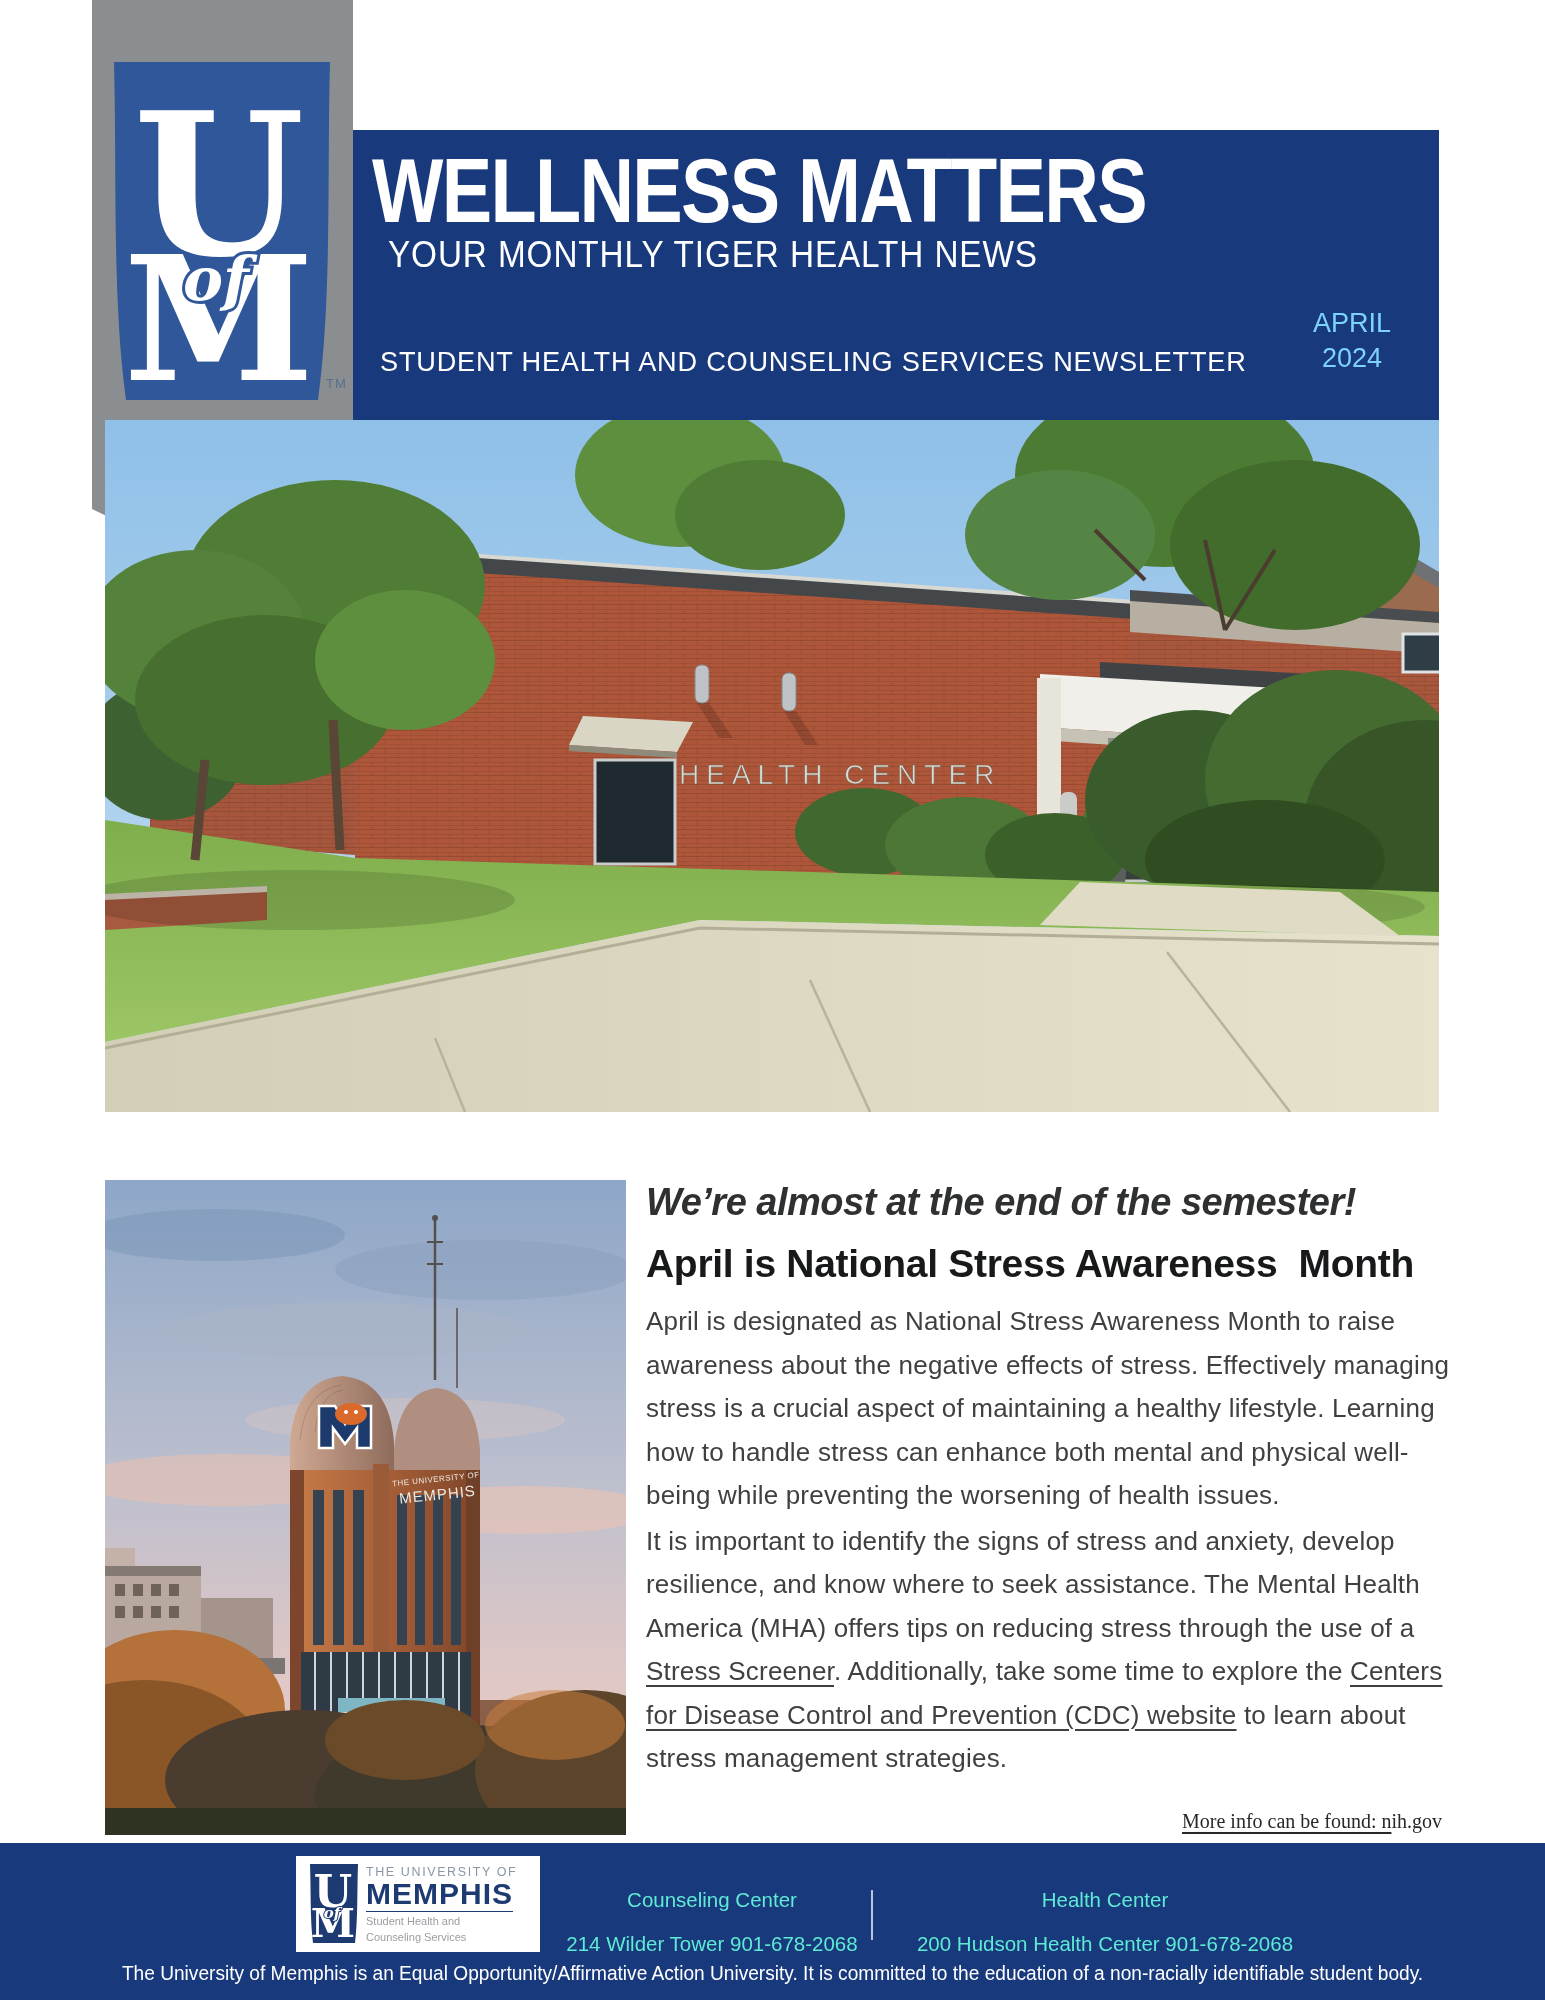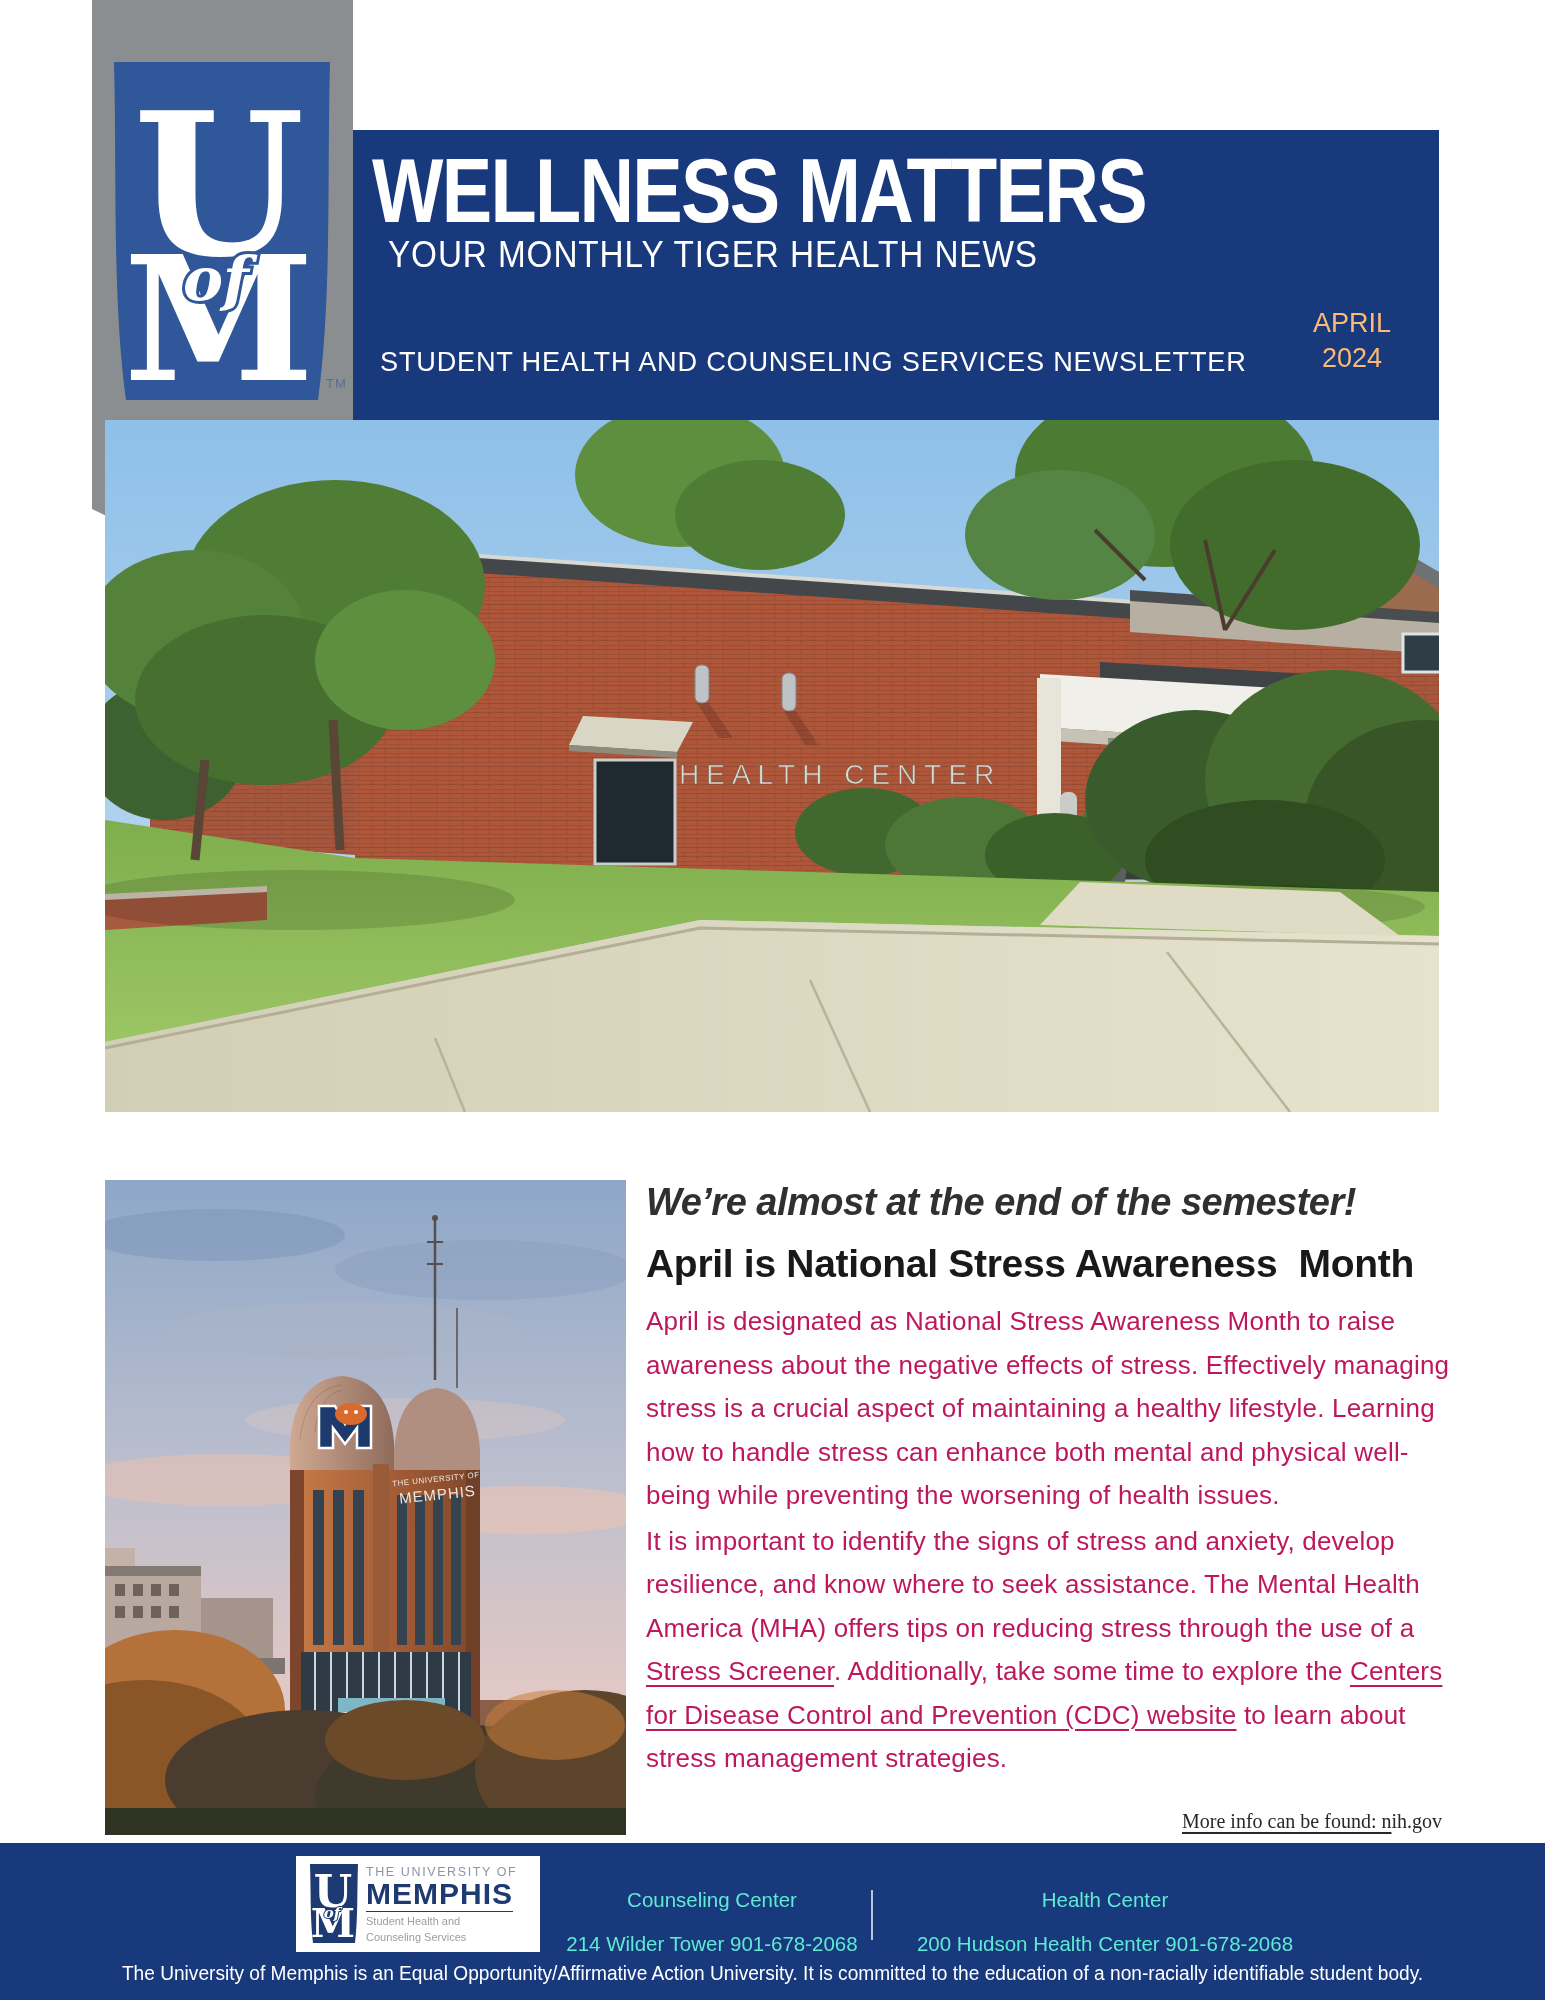--- a/index.html
+++ b/index.html
@@ -6,37 +6,37 @@
   #page{position:relative;width:1545px;height:2000px;background:#ffffff;overflow:hidden;
         font-family:"Liberation Sans",sans-serif;}
   
   #banner{position:absolute;left:160px;top:130px;width:1279px;height:328px;background:#18397c;}
   #mast-title{position:absolute;left:212px;top:16px;color:#fff;font-weight:bold;font-size:90px;
       letter-spacing:-2px;white-space:nowrap;transform:scaleX(.84);transform-origin:left top;line-height:1;}
   #mast-subtitle{position:absolute;left:228px;top:106px;color:#fff;font-size:37px;letter-spacing:1px;
       white-space:nowrap;transform:scaleX(.9);transform-origin:left top;line-height:1;}
   #mast-tagline{position:absolute;left:220px;top:218px;color:#fff;font-size:28px;letter-spacing:.8px;
       white-space:nowrap;transform:scaleX(.97);transform-origin:left top;line-height:1;}
-  #issue-date{position:absolute;left:1092px;top:176px;width:200px;text-align:center;color:#fdba74;
+  #issue-date{position:absolute;left:1092px;top:176px;width:200px;text-align:center;color:#7dd3fc;
       font-size:27px;line-height:35px;}
   
   #ribbon{position:absolute;left:92px;top:0;width:261px;height:572px;background:#8b8e90;
       clip-path:polygon(0 0,100% 0,100% 89%,50.2% 100%,0 89%);}
   #shield{position:absolute;left:14px;top:58px;}
   #tm{position:absolute;left:234px;top:376px;font-size:13px;color:#5b6e8e;letter-spacing:1px;}
   
   #hero-photo{position:absolute;left:105px;top:420px;width:1334px;height:692px;}
   #tower-photo{position:absolute;left:105px;top:1180px;width:521px;height:655px;}
   
   #article{position:absolute;left:646px;top:1180px;width:812px;}
   #intro-heading{font-style:italic;font-size:38px;color:#2e3032;margin:0 0 14px 0;line-height:1.2;
       letter-spacing:-.5px;}
   #headline{font-weight:bold;font-size:39px;color:#17191b;margin:8px 0 12px 0;line-height:1.25;
       white-space:pre-wrap;letter-spacing:-.3px;}
-  .body-p{font-size:26px;color:#be185d;line-height:43.5px;margin:0;letter-spacing:.2px;}
+  .body-p{font-size:26px;color:#404040;line-height:43.5px;margin:0;letter-spacing:.2px;}
   .body-p + .body-p{margin-top:2px;}
   .link{text-decoration:underline;text-underline-offset:5px;text-decoration-thickness:1.5px;}
   #more-info{position:absolute;right:103px;top:1810px;font-family:"Liberation Serif",serif;
       font-size:20px;color:#26282a;white-space:nowrap;}
   #more-info .u{text-decoration:underline;text-underline-offset:4px;}
   
   #footer{position:absolute;left:0;top:1843px;width:1545px;height:157px;background:#18397c;}
   #footer-logo-box{position:absolute;left:296px;top:13px;width:244px;height:96px;background:#fff;
       display:flex;align-items:center;padding:0;box-sizing:border-box;}
   #footer-logo-text{margin-left:6px;}

